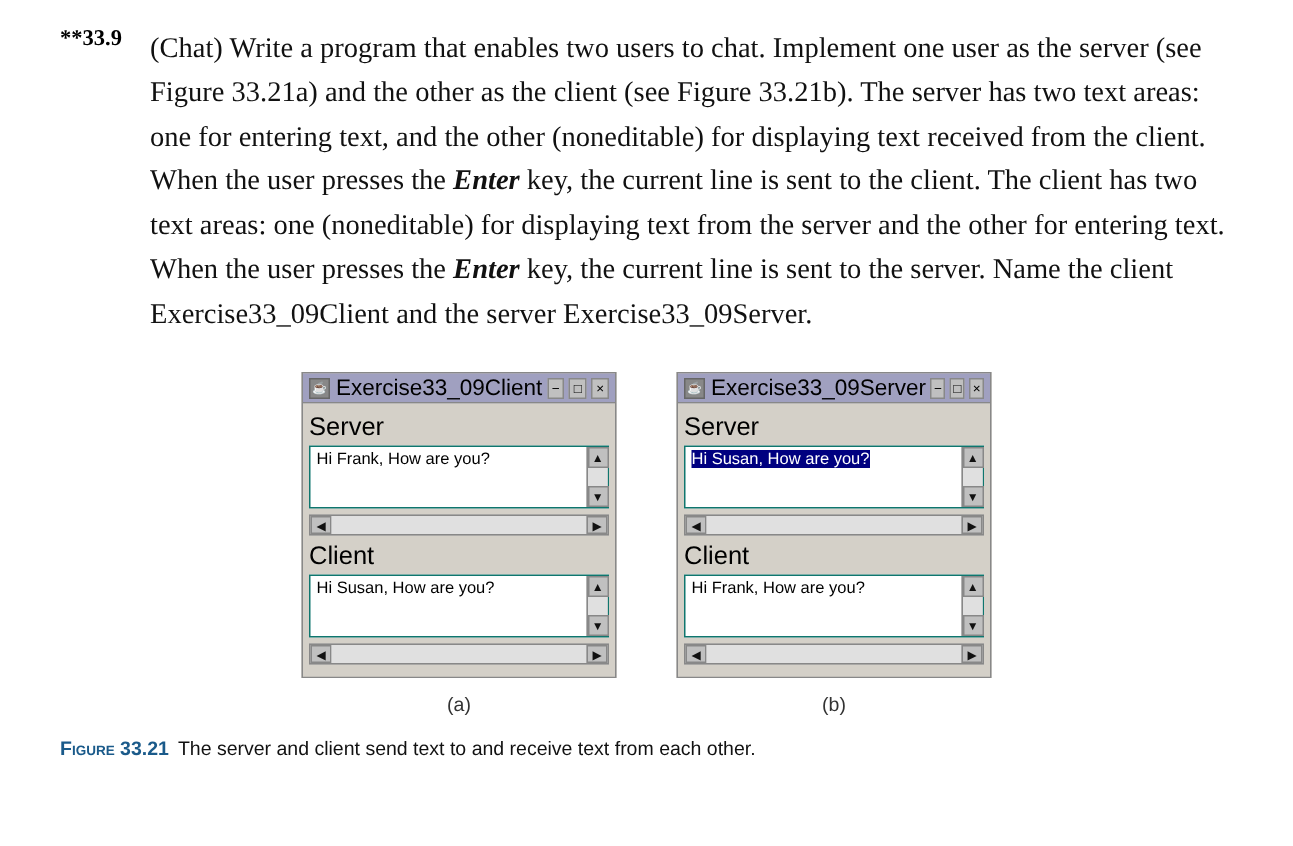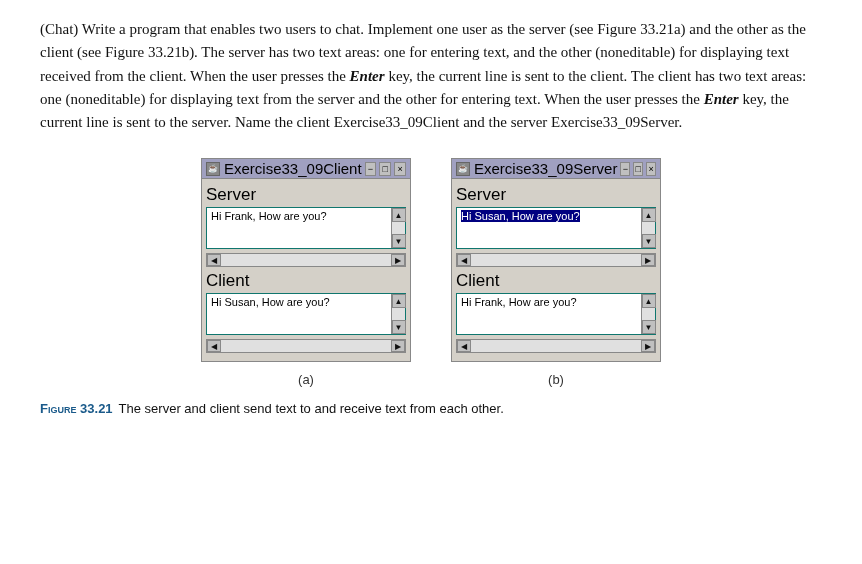--- a/index.html
+++ b/index.html
@@ -21,21 +21,21 @@
 
     .exercise-number {
       font-weight: bold;
       font-size: 15px;
       min-width: 60px;
       padding-top: 0;
       color: #000;
     }
 
     .exercise-text {
-      font-size: 15px;
+      font-size: 19px;
       line-height: 1.55;
       color: #111;
       flex: 1;
     }
 
     .exercise-text em {
       font-style: italic;
       font-weight: bold;
     }
 
@@ -222,20 +222,21 @@
     .figure-caption-text {
       font-family: Arial, sans-serif;
       font-size: 13px;
       color: #111;
     }
   </style>
 </head>
 <body>
 
 <div class="exercise-block">
+  <div class="exercise-number">**33.9</div>
   <div class="exercise-text">
     <span>(Chat) Write a program that enables two users to chat. Implement one user as the server (see Figure 33.21a) and the other as the client (see Figure 33.21b). The server has two text areas: one for entering text, and the other (noneditable) for displaying text received from the client. When the user presses the </span><em>Enter</em><span> key, the current line is sent to the client. The client has two text areas: one (noneditable) for displaying text from the server and the other for entering text. When the user presses the </span><em>Enter</em><span> key, the current line is sent to the server. Name the client Exercise33_09Client and the server Exercise33_09Server.</span>
   </div>
 </div>
 
 <div class="figures-row">
 
   <div class="figure-window">
     <div class="window-titlebar">
       <div class="titlebar-icon">☕</div>

